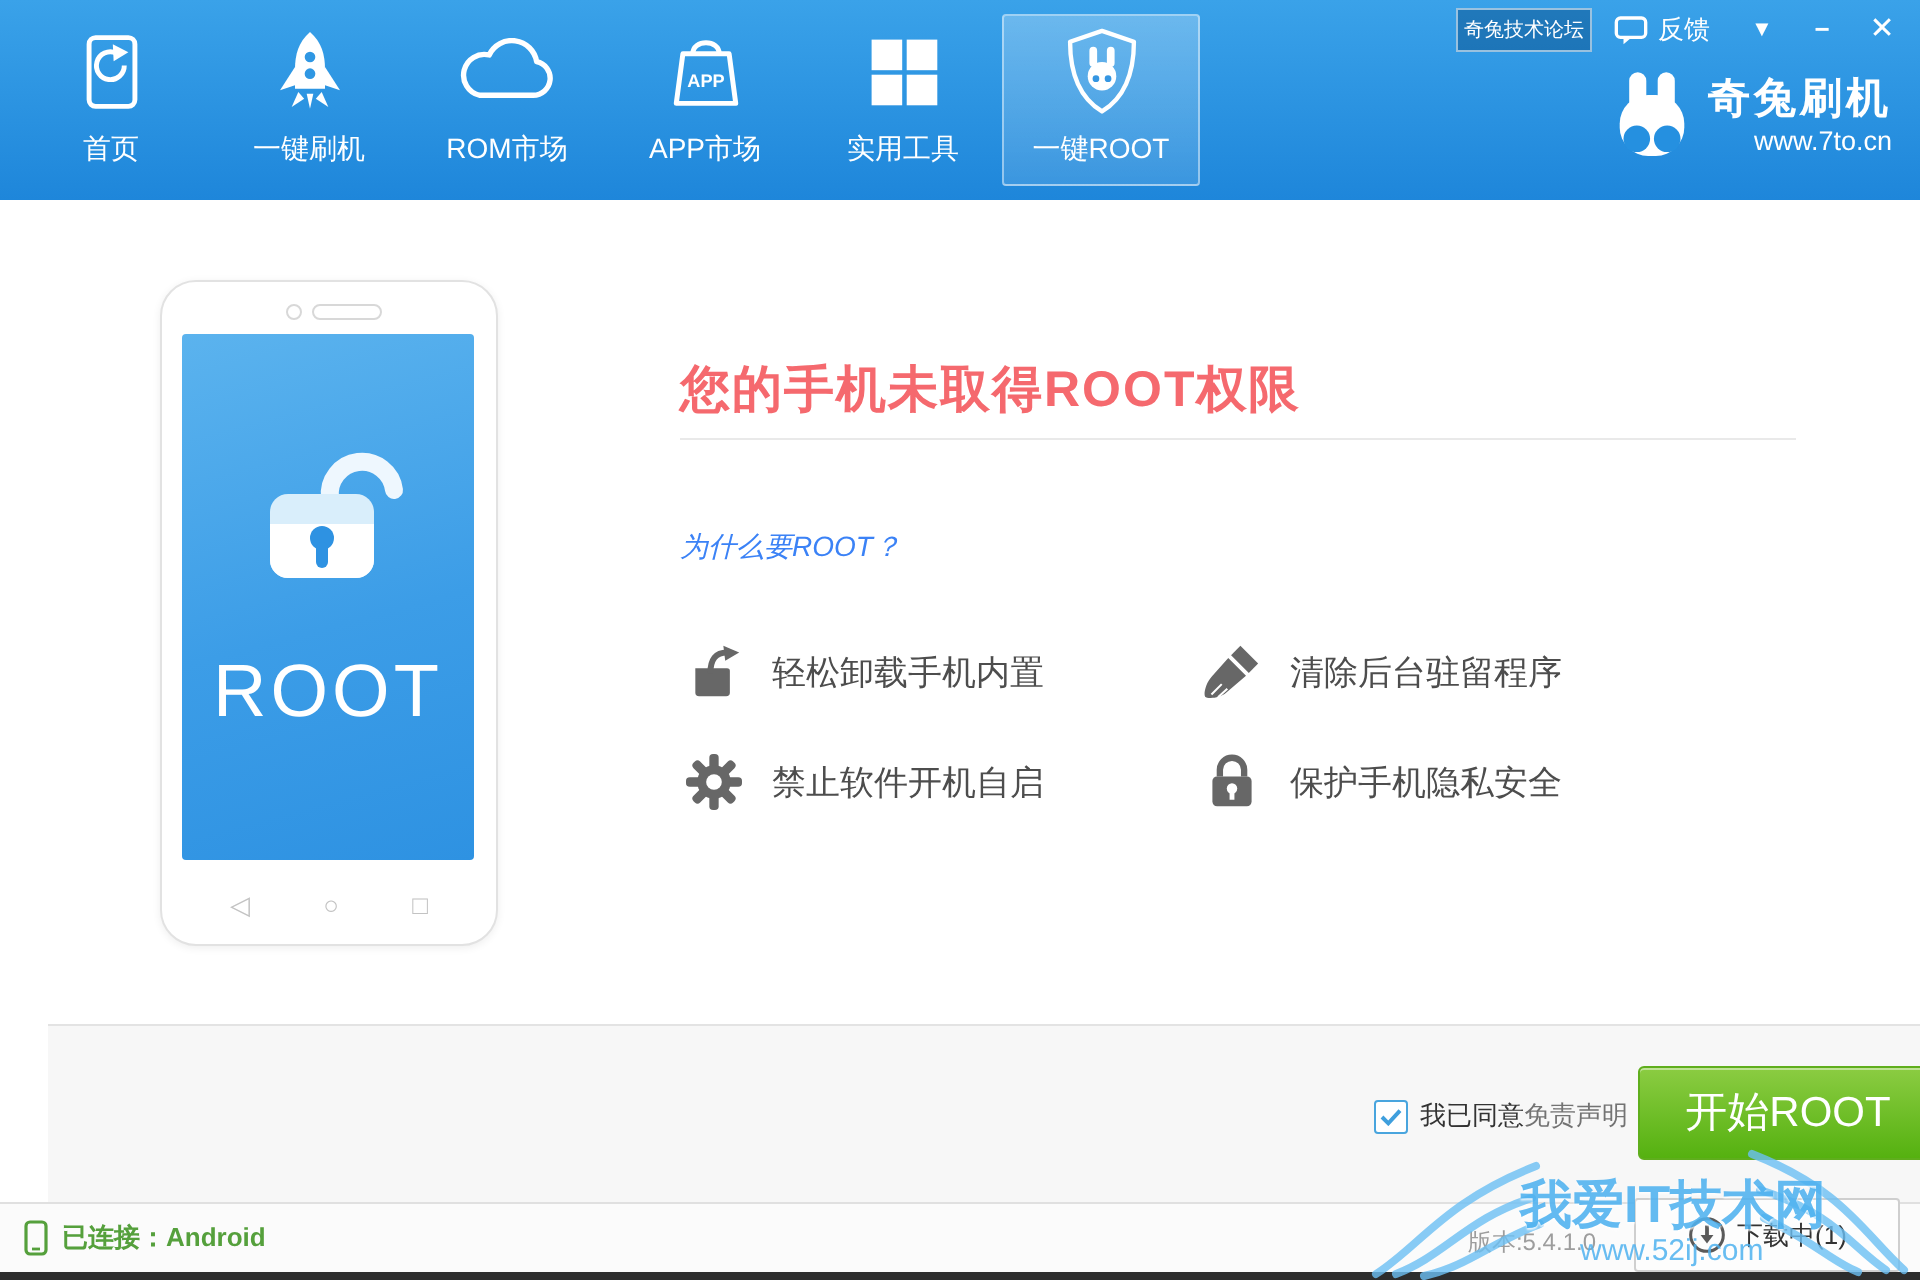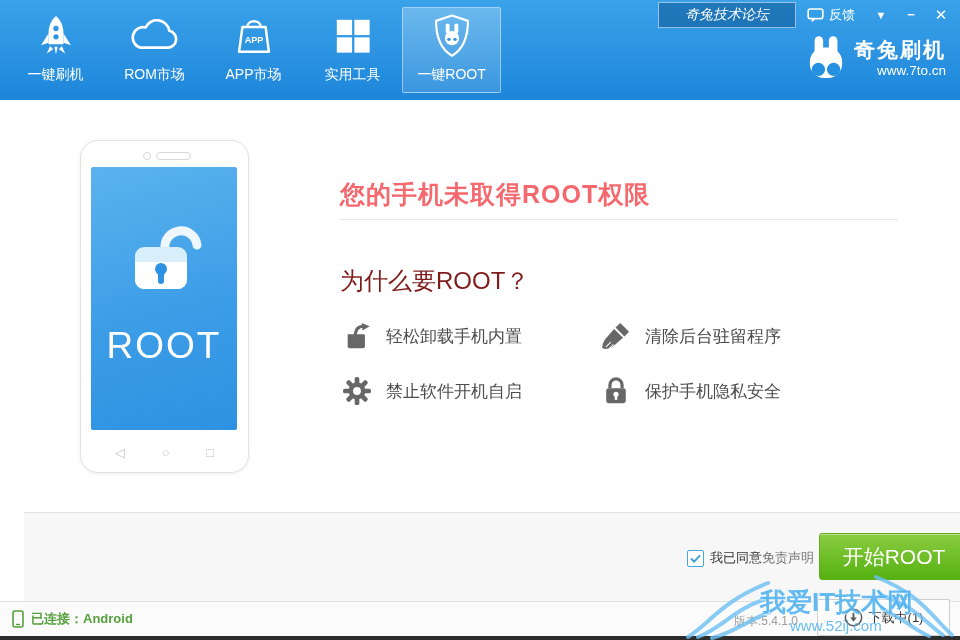--- a/index.html
+++ b/index.html
@@ -3,22 +3,22 @@
 <meta charset="utf-8">
 <style>
   html,body{margin:0;padding:0;background:#fff;}
   body{width:960px;height:640px;overflow:hidden;font-family:"Liberation Sans","DejaVu Sans",sans-serif;}
   .app{position:relative;width:960px;height:640px;overflow:hidden;background:#fff;}
 
   
   .header{position:absolute;left:0;top:0;width:960px;height:100px;
     background:linear-gradient(#3aa2e9,#1e86da);box-shadow:0 2px 4px rgba(0,0,0,.15);}
   .winctrl{position:absolute;top:3px;right:4px;display:flex;align-items:center;height:24px;color:#fff;}
-  .forum-badge{font-size:14px;padding:3px 26px;background:rgba(8,80,140,.5);
-    border:1px solid rgba(255,255,255,.55);color:#fff;cursor:pointer;font-style:italic;}
+  .forum-badge{font-size:10px;padding:3px 3px;background:rgba(8,80,140,.5);
+    border:1px solid rgba(255,255,255,.55);color:#fff;cursor:pointer;}
   .feedback{display:flex;align-items:center;gap:5px;font-size:13px;padding:0 11px;cursor:pointer;}
   .wbtn{width:30px;text-align:center;font-size:13px;cursor:pointer;line-height:24px;}
   .wbtn.close{font-size:15px;font-weight:bold;}
   .wbtn.min{font-weight:bold;}
   .wbtn.drop{font-size:11px;}
 
   .tabs{position:absolute;left:6px;top:7px;display:flex;}
   .tab{width:99px;height:86px;display:flex;flex-direction:column;align-items:center;justify-content:flex-end;
     padding-bottom:8px;box-sizing:border-box;border:1px solid transparent;border-radius:2px;cursor:pointer;}
   .tab .ticon{height:54px;display:flex;align-items:center;justify-content:center;}
@@ -40,21 +40,21 @@
   .phone .screen{position:absolute;left:10px;top:26px;width:146px;height:263px;border-radius:2px;
     background:linear-gradient(165deg,#5bb3ee 0%,#3c9de7 55%,#2e92e2 100%);}
   .phone .lock{position:absolute;left:50%;top:50px;transform:translateX(-50%);}
   .phone .root-label{position:absolute;left:0;top:158px;width:100%;text-align:center;
     color:#fff;font-size:37px;letter-spacing:2px;font-weight:400;}
   .phone .pnav{position:absolute;left:0;bottom:9px;width:100%;display:flex;justify-content:space-between;
     box-sizing:border-box;padding:0 34px;color:#c3c3c3;font-size:13px;line-height:20px;}
 
   .big-title{position:absolute;left:340px;top:78px;font-size:25px;font-weight:bold;color:#f5696e;letter-spacing:1px;}
   .title-divider{position:absolute;left:340px;top:119px;width:558px;height:1px;background:#e9e9e9;}
-  .why-heading{position:absolute;left:340px;top:165px;font-size:24px;color:#7f1d1d;}
+  .why-heading{position:absolute;left:340px;top:165px;font-size:14px;color:#3b82f6;font-style:italic;}
 
   .feature{position:absolute;display:flex;align-items:center;gap:15px;}
   .feature .flabel{font-size:17px;color:#4d4d4d;}
   .f0{left:343px;top:222px;} .f1{left:602px;top:222px;}
   .f2{left:343px;top:277px;} .f3{left:602px;top:277px;}
 
   
   .actionbar{position:absolute;left:0;top:512px;width:960px;height:89px;background:#f7f7f7;border-top:1px solid #e3e3e3;box-sizing:border-box;margin-left:24px;}
   .agree{position:absolute;left:663px;top:36px;display:flex;align-items:center;font-size:13px;color:#333;cursor:pointer;}
   .checkbox{width:15px;height:15px;background:#fff;border:1px solid #49a5de;border-radius:2px;
@@ -97,20 +97,30 @@
         </svg>
         <span>反馈</span>
       </div>
       <div class="wbtn drop">▼</div>
       <div class="wbtn min">−</div>
       <div class="wbtn close">✕</div>
     </div>
 
     <div class="tabs">
 
+      <div class="tab">
+        <div class="ticon">
+          <svg width="36" height="42" viewBox="0 0 44 48">
+            <rect x="8" y="3" width="28" height="42" rx="4" fill="none" stroke="#fff" stroke-width="3"></rect>
+            <path d="M29.5 20 A8.5 8.5 0 1 1 24.5 12.4" fill="none" stroke="#fff" stroke-width="3"></path>
+            <path d="M22.5 7 L32 12 L23 17.5 Z" fill="#fff"></path>
+          </svg>
+        </div>
+        <div class="tlabel">首页</div>
+      </div>
 
       <div class="tab">
         <div class="ticon">
           <svg width="40" height="44" viewBox="0 0 48 50">
             <path d="M24 1 C31 7 33 15 33 23 V35 H15 V23 C15 15 17 7 24 1 Z" fill="#fff"></path>
             <circle cx="24" cy="16" r="3.2" fill="#2f97e3"></circle>
             <circle cx="24" cy="26" r="3.2" fill="#2f97e3"></circle>
             <path d="M15 22 L6 36 L15 33 Z" fill="#fff"></path>
             <path d="M33 22 L42 36 L33 33 Z" fill="#fff"></path>
             <path d="M17 37 L13 46 L20.5 41 Z" fill="#fff"></path>

